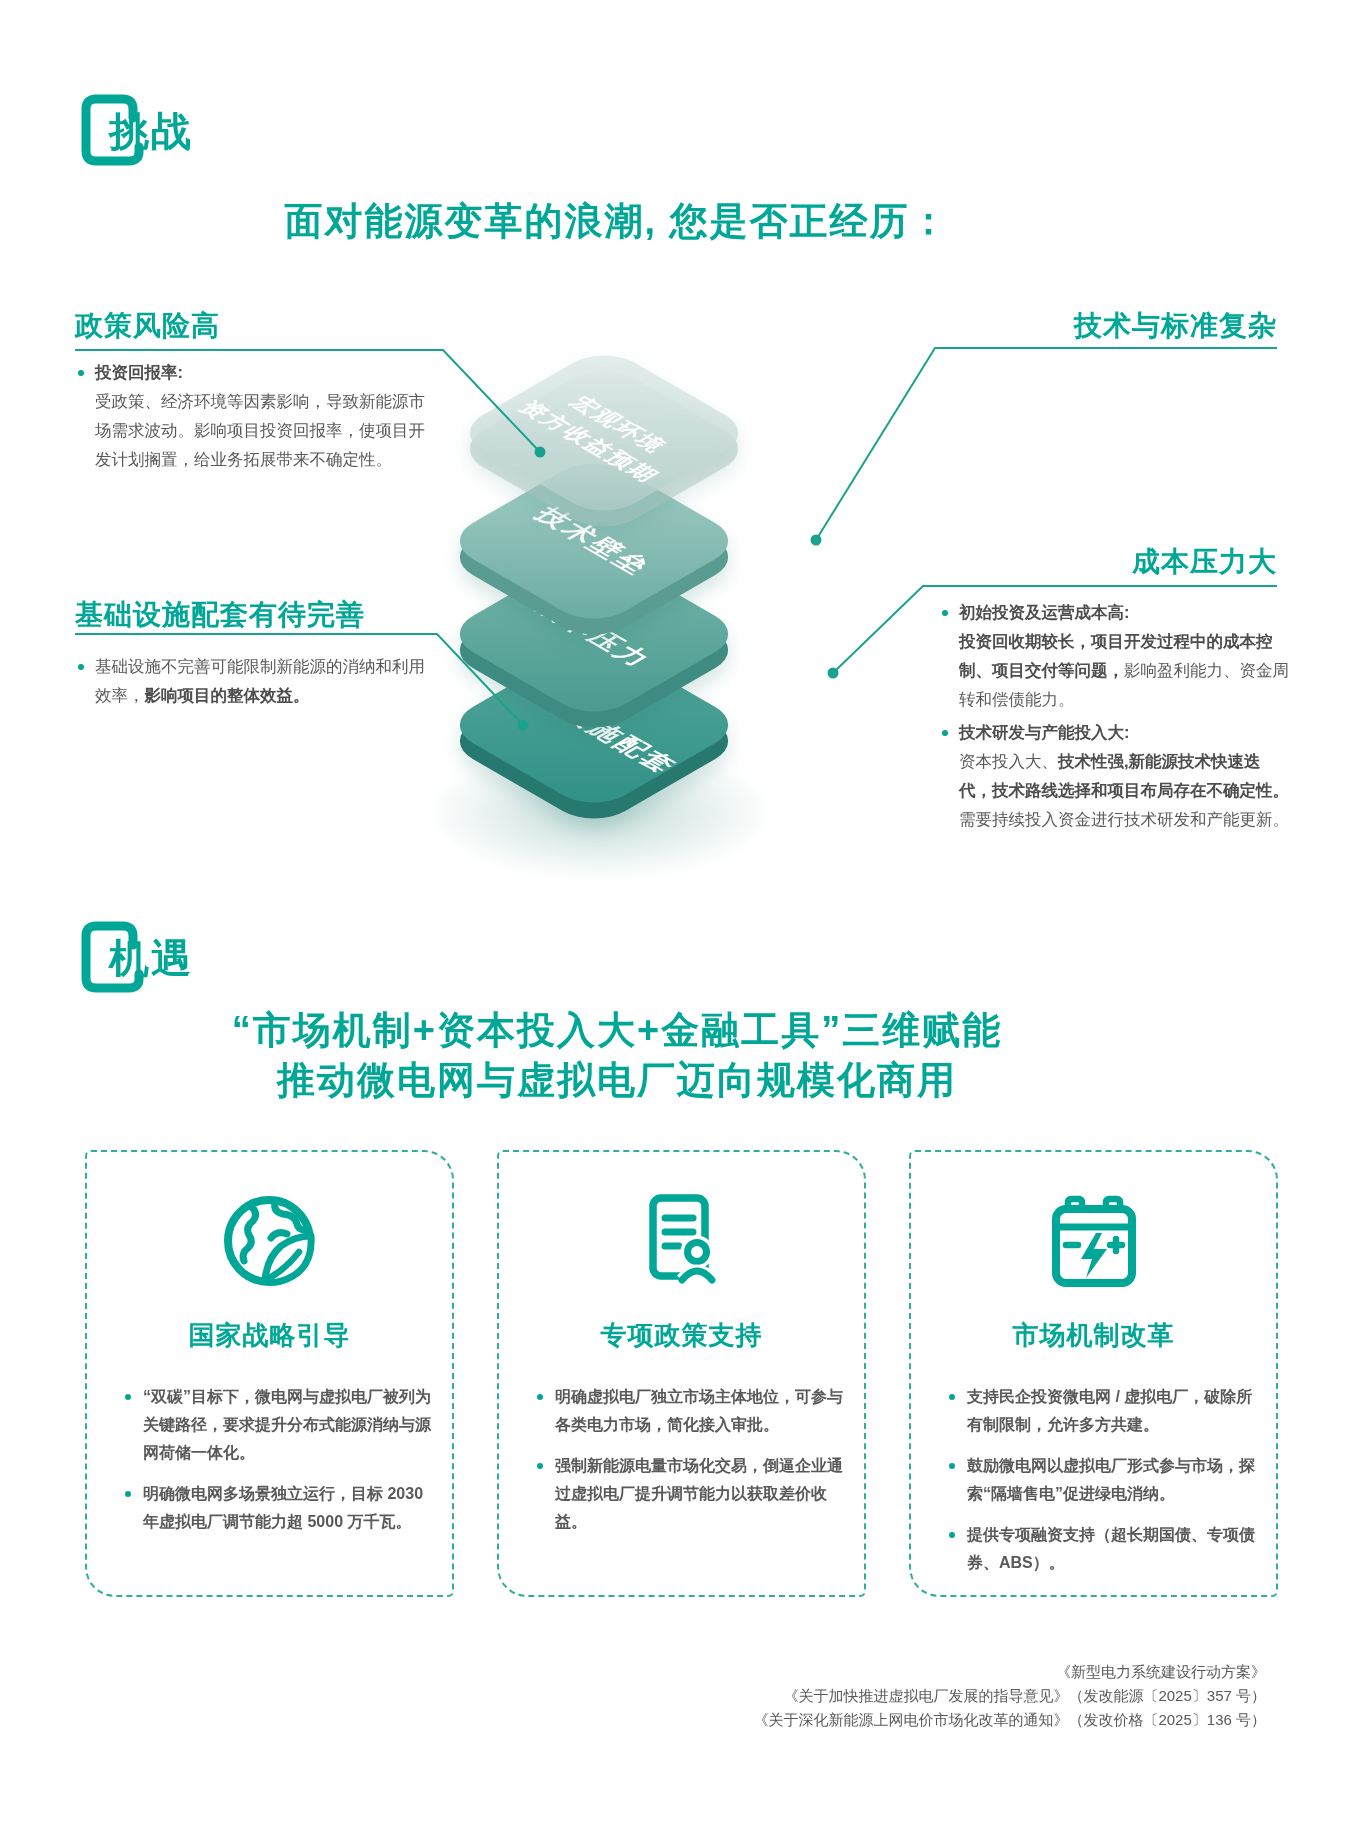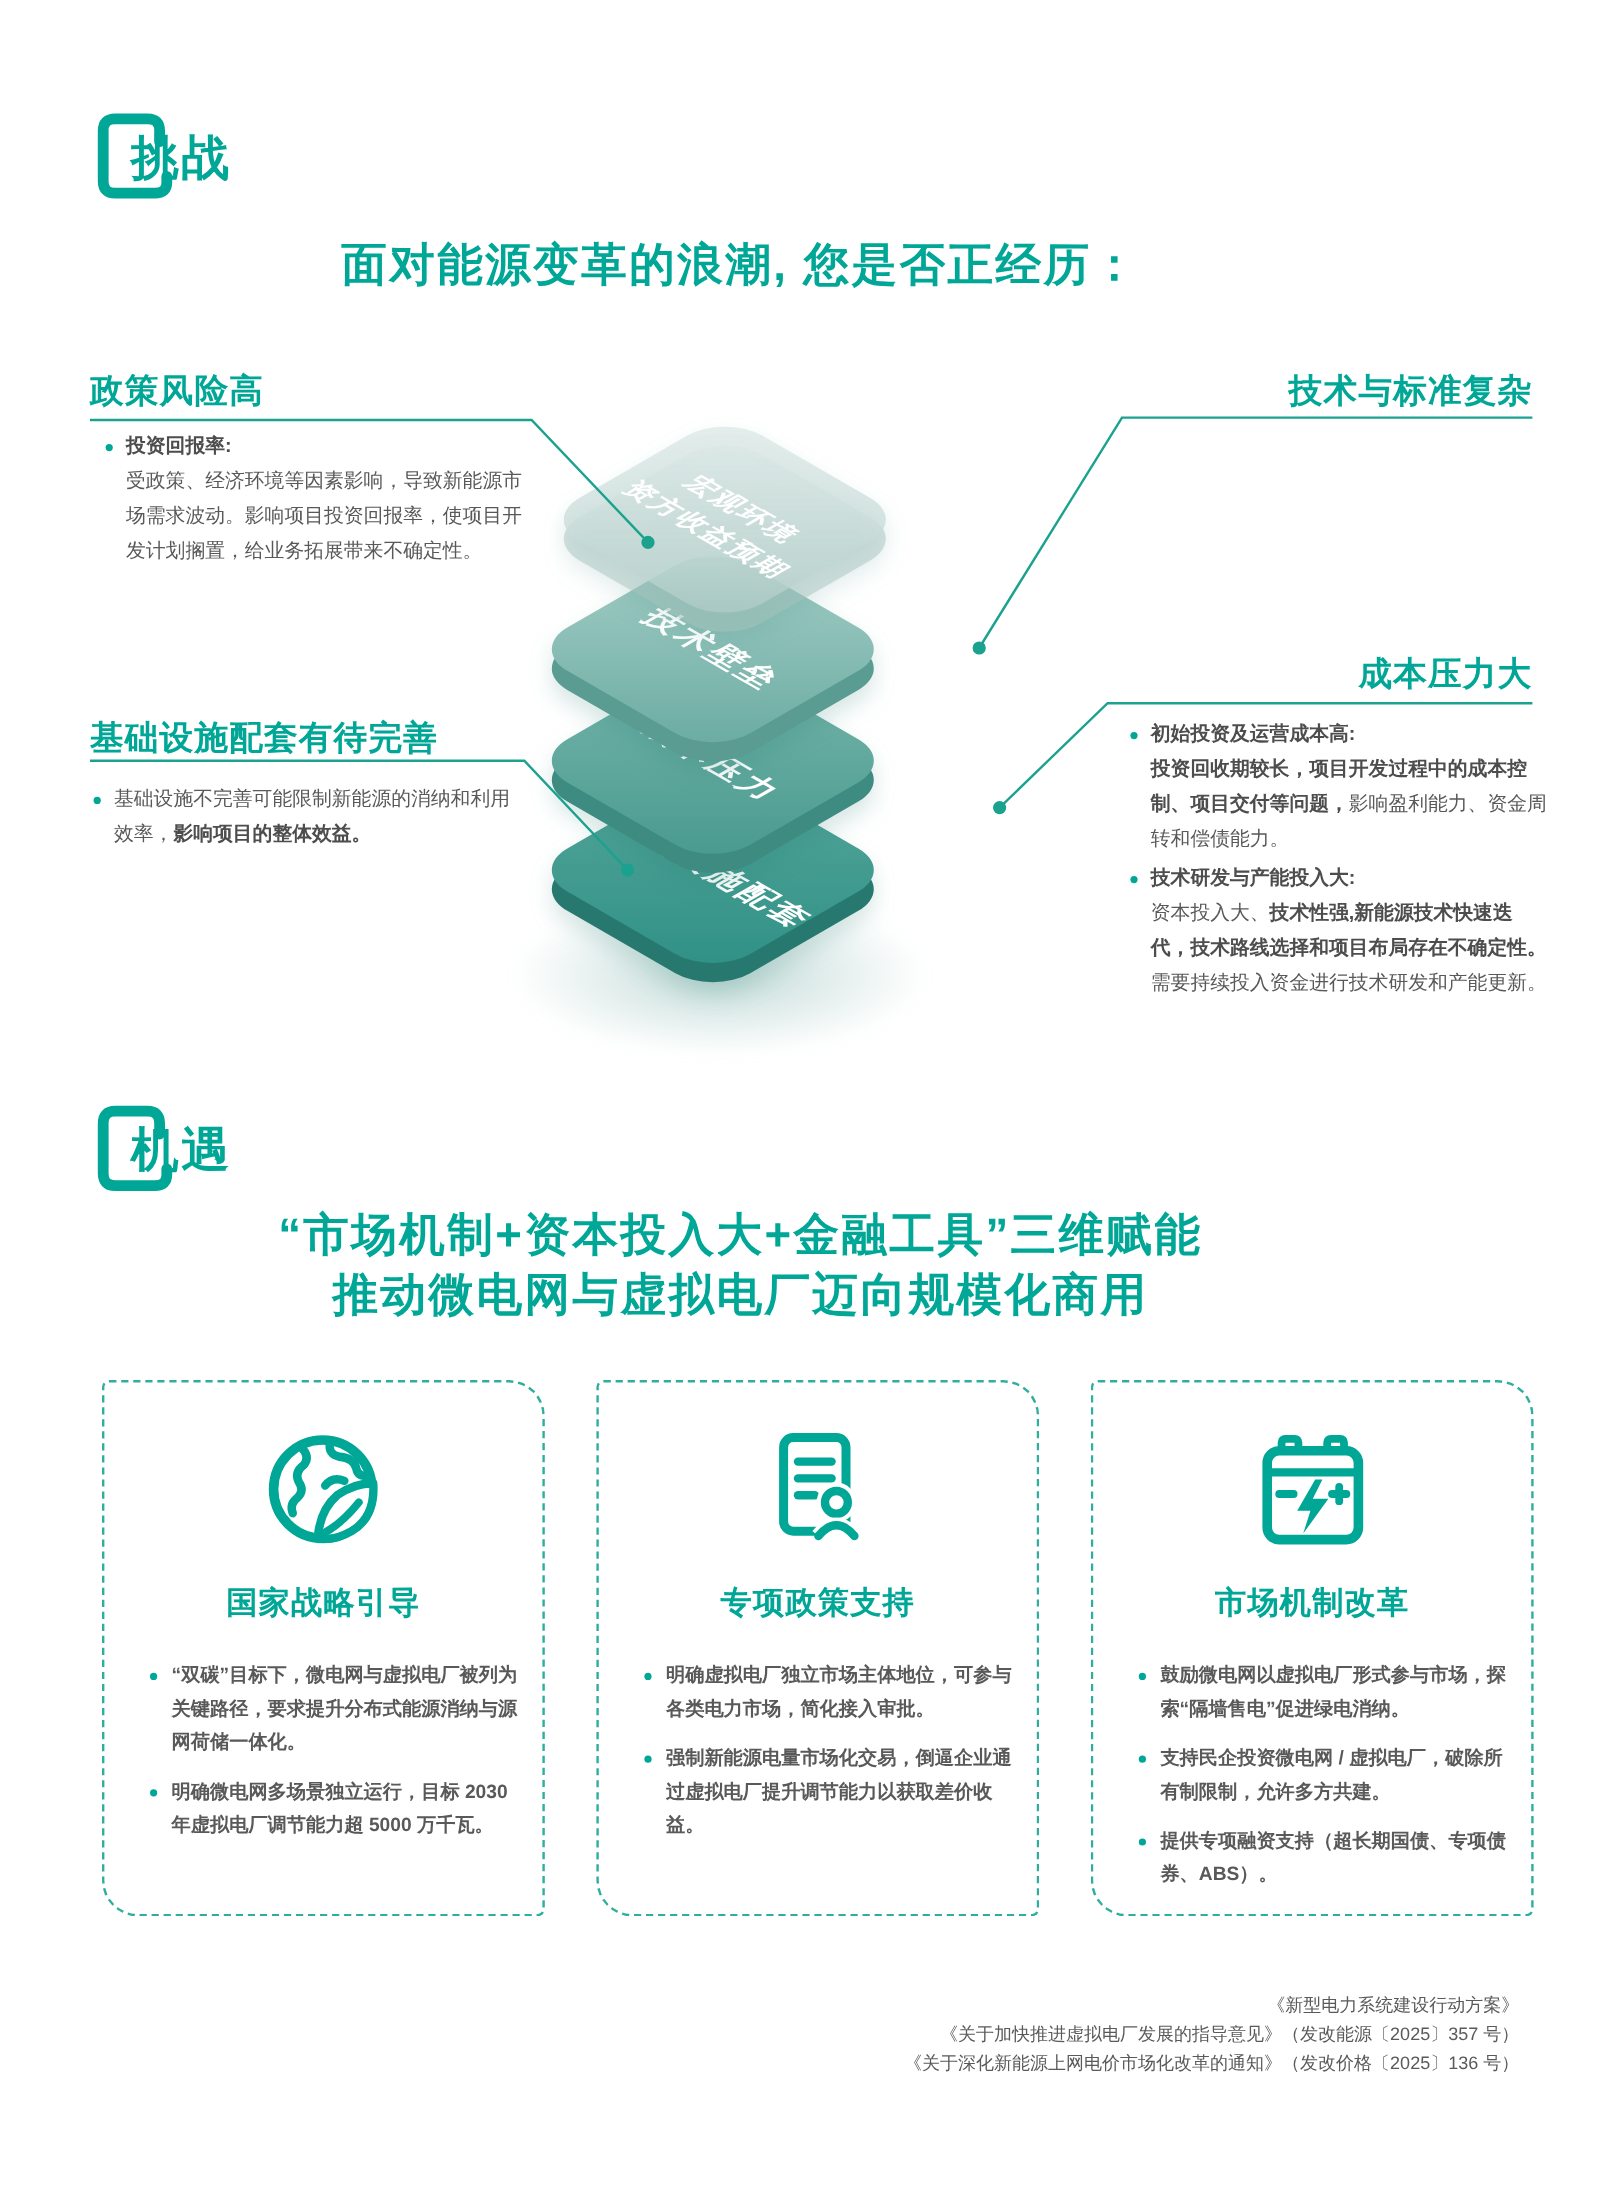--- a/index.html
+++ b/index.html
@@ -155,21 +155,21 @@
   <div class="badge" style="left:75px;top:88px">
     <svg width="72" height="84" viewBox="0 0 72 84">
       <path d="M 58 30 L 58 21 Q 58 11 48 11 L 21 11 Q 11 11 11 21 L 11 63 Q 11 73 21 73 L 54 73 Q 64 73 64 64 L 64 59" fill="none" stroke="#00a796" stroke-width="9" stroke-linecap="round" stroke-linejoin="round"></path>
     </svg>
     <div class="badge-text">挑战</div>
   </div>
 
   <div class="main-title" style="top:196px">面对能源变革的浪潮, 您是否正经历：</div>
 
   <div class="block-title" style="left:75px;top:307px">政策风险高</div>
-  <div class="bullets" style="left:88px;top:358px;width:352px">
+  <div class="bullets" style="left:78px;top:358px;width:352px">
     <div class="li">
       <div class="lead">投资回报率:</div>
       <span>受政策、经济环境等因素影响，导致新能源市场需求波动。影响项目投资回报率，使项目开发计划搁置，给业务拓展带来不确定性。</span>
     </div>
   </div>
 
   <div class="block-title right" style="left:897px;top:307px;width:380px">技术与标准复杂</div>
 
   <div class="block-title" style="left:75px;top:596px">基础设施配套有待完善</div>
   <div class="bullets" style="left:78px;top:652px;width:352px">
@@ -257,24 +257,24 @@
         <path class="icon-stroke" d="M 17 39 H 93" stroke-width="7"></path>
         <path class="icon-stroke" d="M 27 57 H 39" stroke-width="6.5"></path>
         <path class="icon-stroke" d="M 71 57 H 83" stroke-width="6.5"></path>
         <path class="icon-stroke" d="M 77 51 V 63" stroke-width="6.5"></path>
         <path d="M 57 45 L 42 71 H 53 L 47 90 L 68 61 H 55 L 63 45 Z" fill="#00a796"></path>
       </svg>
     </div>
     <div class="card-title">市场机制改革</div>
     <div class="card-bullets">
       <div class="li">
+        <span>支持民企投资微电网 / 虚拟电厂，破除所有制限制，允许多方共建。</span>
+      </div>
+      <div class="li">
         <span>鼓励微电网以虚拟电厂形式参与市场，探索“隔墙售电”促进绿电消纳。</span>
-      </div>
-      <div class="li">
-        <span>支持民企投资微电网 / 虚拟电厂，破除所有制限制，允许多方共建。</span>
       </div>
       <div class="li">
         <span>提供专项融资支持（超长期国债、专项债券、ABS）。</span>
       </div>
     </div>
   </div>
 
   <div class="footer">
     <div>《新型电力系统建设行动方案》</div>
     <div>《关于加快推进虚拟电厂发展的指导意见》（发改能源〔2025〕357 号）</div>

